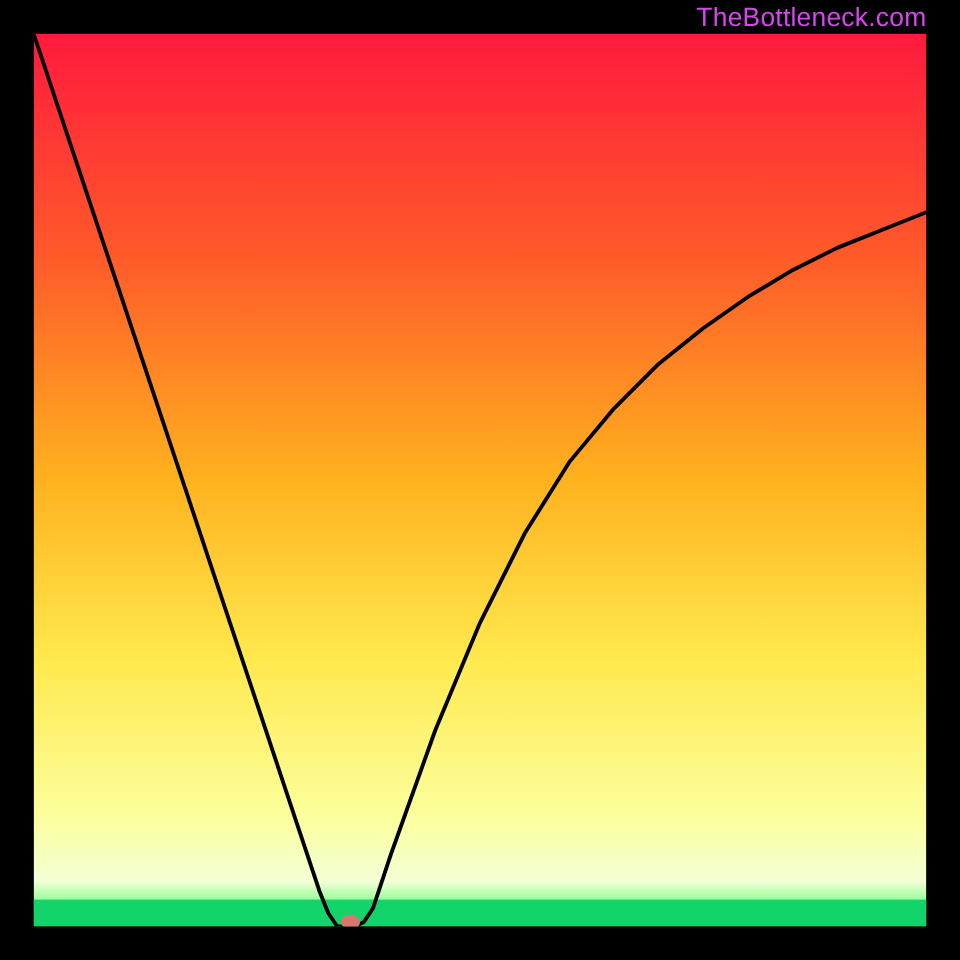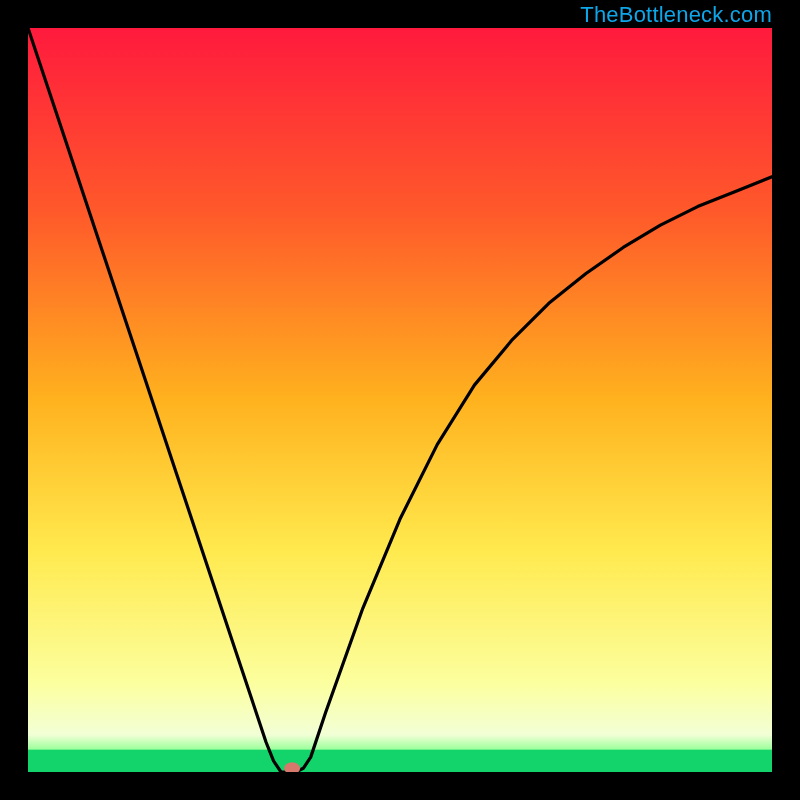--- a/index.html
+++ b/index.html
@@ -23,21 +23,21 @@
     position: absolute;
     left: 0;
     top: 0;
     width: 744px;
     height: 744px;
   }
   .watermark {
     position: absolute;
     top: 2px;
     right: 28px;
-    color: #0ea5e9;
+    color: #d946ef;
     font-size: 22px;
     font-weight: 500;
     letter-spacing: 0.2px;
     user-select: none;
   }
   svg { display: block; }
 </style>
 </head>
 <body>
 

